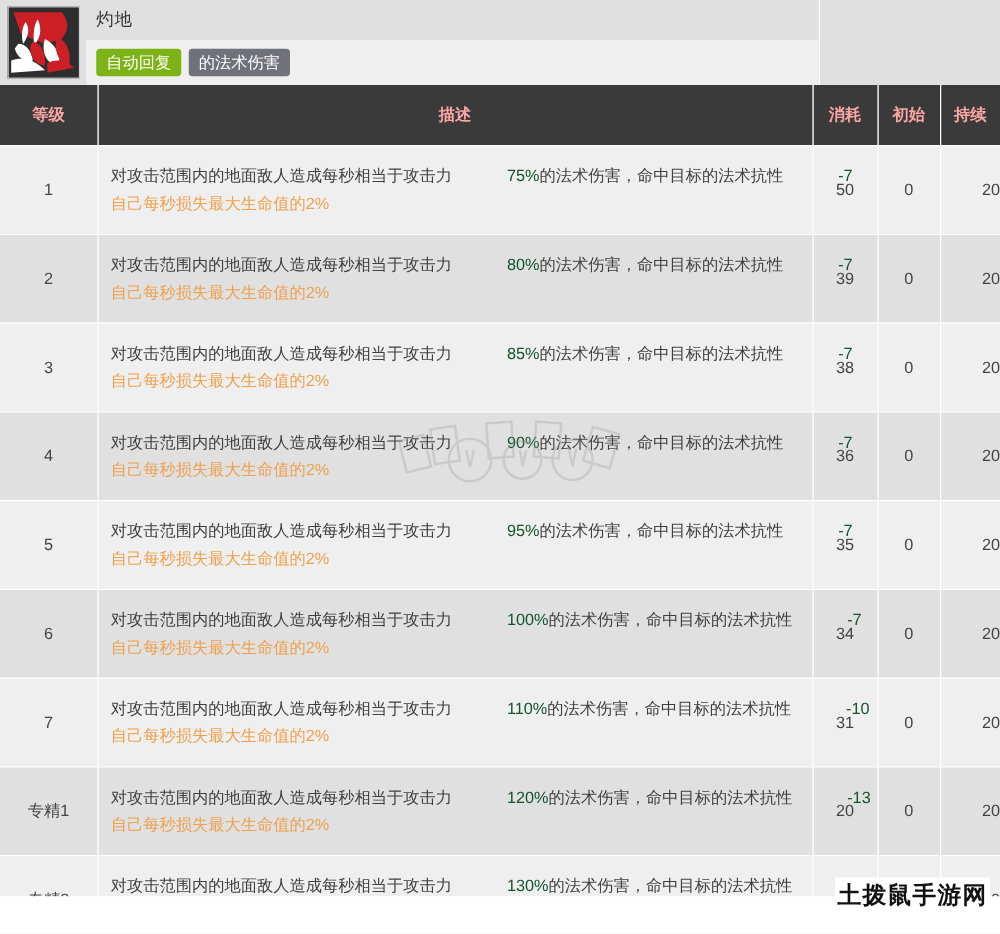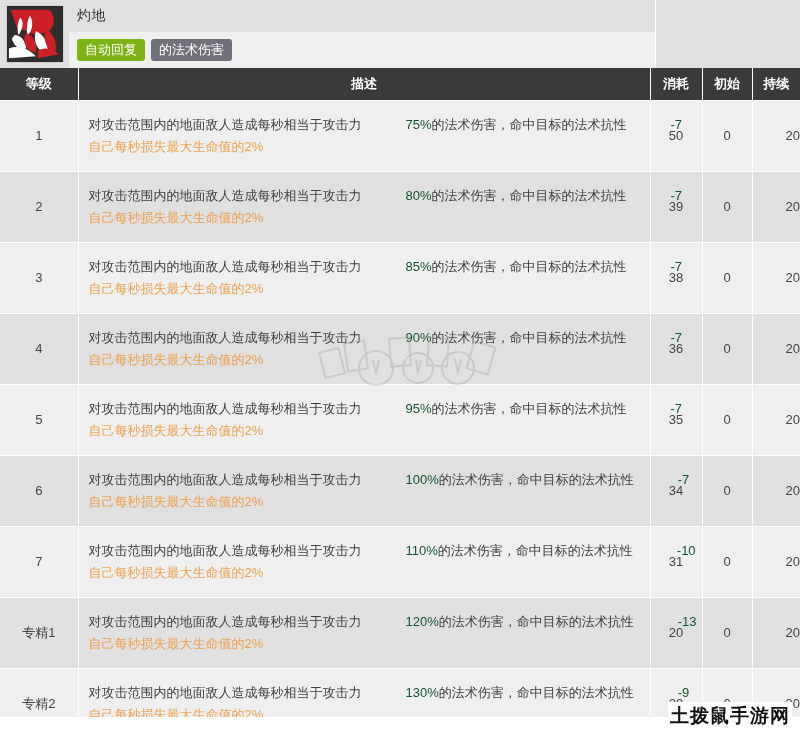--- a/index.html
+++ b/index.html
@@ -87,24 +87,24 @@
   
   table.skill-table {
     position: absolute;
     left: 0; top: 68px;
     width: 800px;
     border-collapse: collapse;
     table-layout: fixed;
   }
   table.skill-table th {
     background: #3a3a3a;
-    color: #ffffff;
+    color: #fca5a5;
     font-size: 13px;
     font-weight: bold;
-    height: 32px;
+    height: 48px;
     border-right: 1px solid #ffffff;
     border-bottom: 1px solid #ffffff;
     text-align: center;
     vertical-align: middle;
   }
   table.skill-table th:last-child { border-right: none; }
 
   table.skill-table td {
     border-right: 1px solid #ffffff;
     border-bottom: 1px solid #ffffff;

